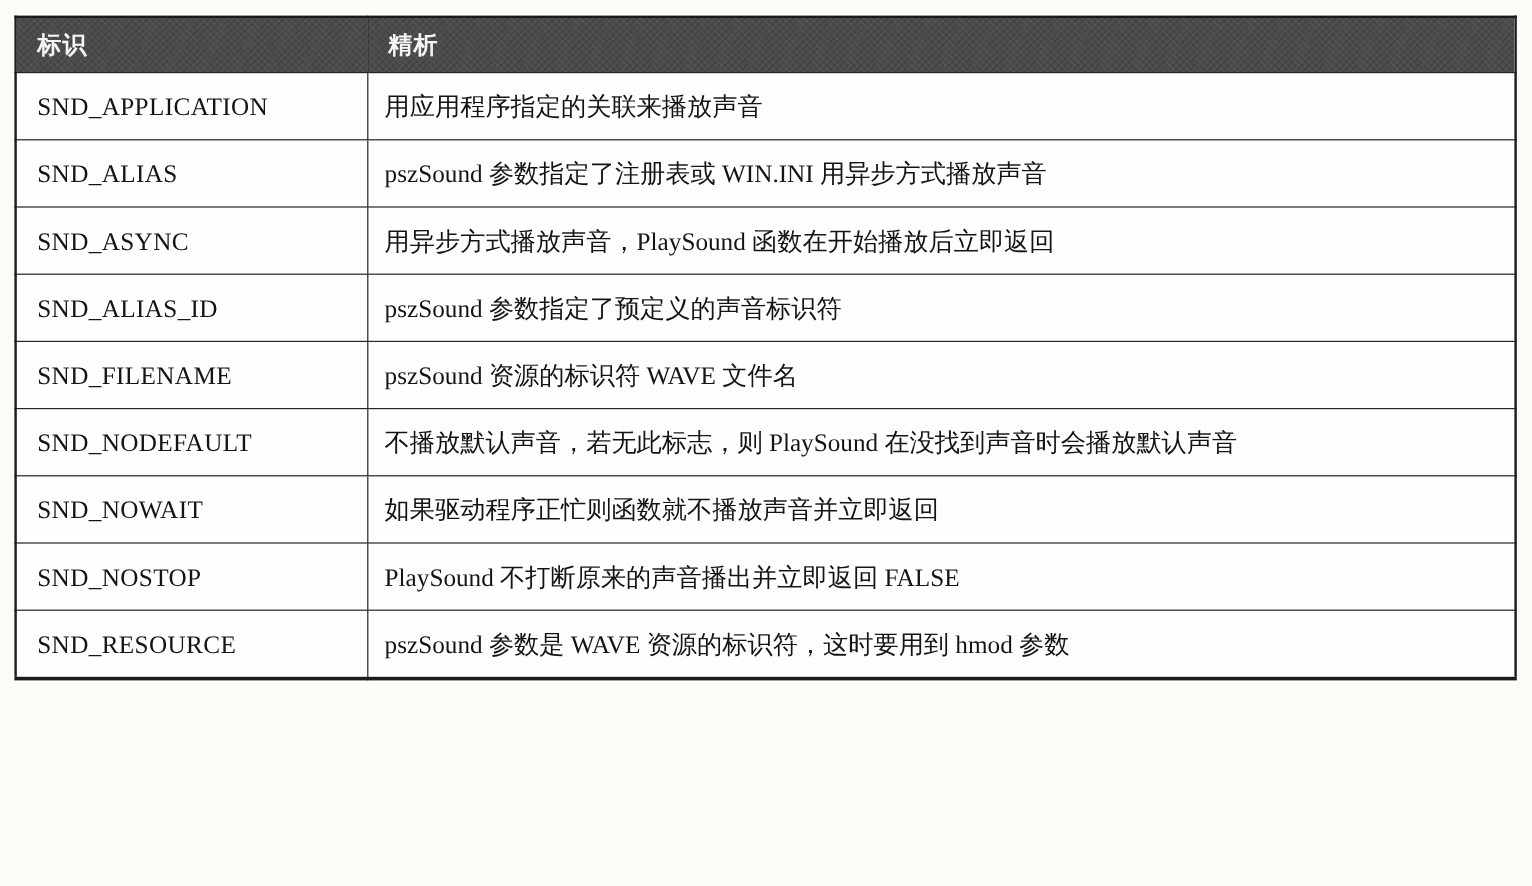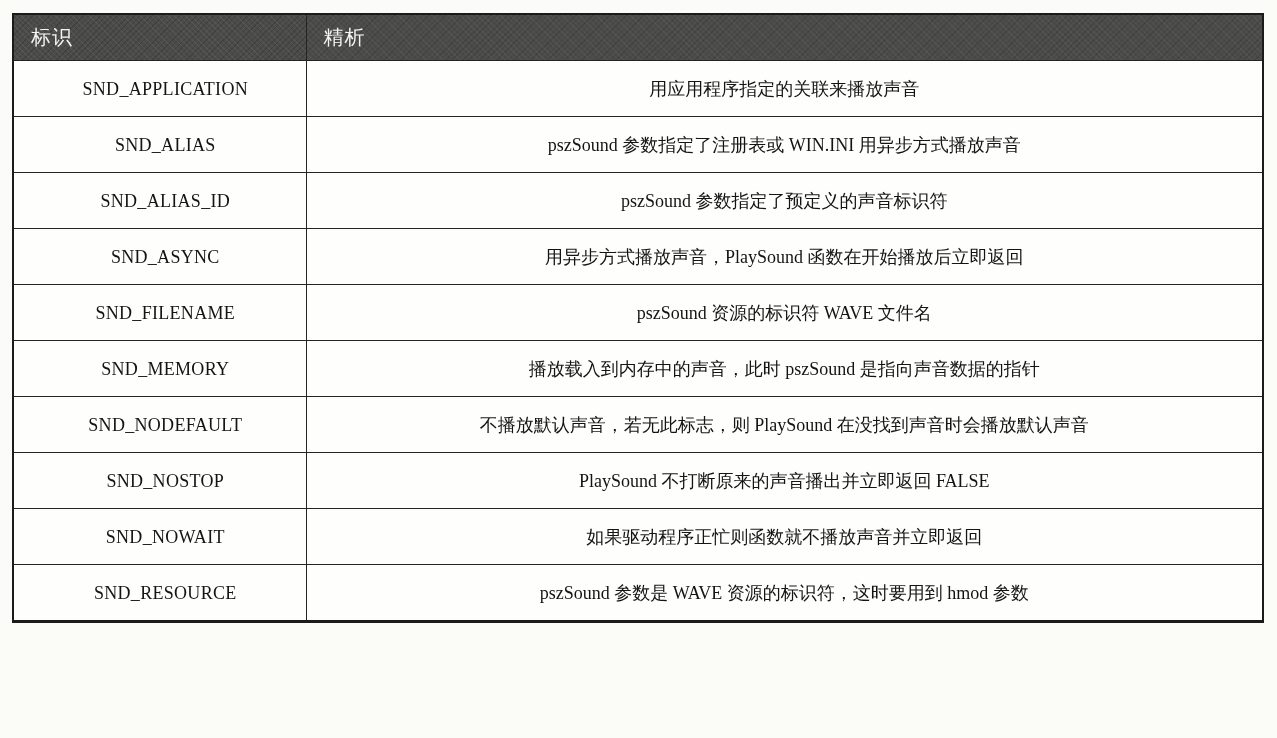--- a/index.html
+++ b/index.html
@@ -32,33 +32,32 @@
     overflow: hidden;
   }
   .scan-table th {
     height: 45px;
     background-color: #4b4b49;
     background-image:
       repeating-linear-gradient(45deg,  rgba(255,255,255,0.055) 0 1px, transparent 1px 4px),
       repeating-linear-gradient(-45deg, rgba(0,0,0,0.14)        0 1px, transparent 1px 4px);
     color: #f4f4f1;
     font-family: "Liberation Sans", "DejaVu Sans", sans-serif;
-    font-weight: normal;
+    font-weight: bold;
     font-size: 20px;
     letter-spacing: 1px;
     text-align: left;
     padding: 0 0 0 17px;
     margin-top: 28px;
   }
   .scan-table td {
     height: 47px;
-    font-size: 18px;
+    font-size: 21px;
     color: #141412;
     line-height: 38px;
-    text-align: center;
   }
   td.id-cell {
     width: 291px;
     padding: 0 6px 0 17px;
     font-family: "Liberation Serif", "DejaVu Serif", serif;
     letter-spacing: 0.3px;
     white-space: nowrap;
   }
   td.desc-cell {
     padding: 4px 14px 4px 14px;
@@ -84,53 +83,49 @@
     <td class="id-cell">SND_APPLICATION</td>
     <td class="desc-cell">用应用程序指定的关联来播放声音</td>
   </tr>
 
   <tr>
     <td class="id-cell">SND_ALIAS</td>
     <td class="desc-cell">pszSound 参数指定了注册表或 WIN.INI 用异步方式播放声音</td>
   </tr>
 
   <tr>
-    <td class="id-cell">SND_ALIAS_ID</td>
-    <td class="desc-cell">pszSound 参数指定了预定义的声音标识符</td>
+    <td class="id-cell">SND_ASYNC</td>
+    <td class="desc-cell">用异步方式播放声音，PlaySound 函数在开始播放后立即返回</td>
   </tr>
 
   <tr>
-    <td class="id-cell">SND_ASYNC</td>
-    <td class="desc-cell">用异步方式播放声音，PlaySound 函数在开始播放后立即返回</td>
+    <td class="id-cell">SND_ALIAS_ID</td>
+    <td class="desc-cell">pszSound 参数指定了预定义的声音标识符</td>
   </tr>
 
   <tr>
     <td class="id-cell">SND_FILENAME</td>
     <td class="desc-cell">pszSound 资源的标识符 WAVE 文件名</td>
   </tr>
 
 
-  <tr>
-    <td class="id-cell">SND_MEMORY</td>
-    <td class="desc-cell">播放载入到内存中的声音，此时 pszSound 是指向声音数据的指针</td>
-  </tr>
 
   <tr>
     <td class="id-cell">SND_NODEFAULT</td>
     <td class="desc-cell">不播放默认声音，若无此标志，则 PlaySound 在没找到声音时会播放默认声音</td>
   </tr>
 
   <tr>
-    <td class="id-cell">SND_NOSTOP</td>
-    <td class="desc-cell">PlaySound 不打断原来的声音播出并立即返回 FALSE</td>
+    <td class="id-cell">SND_NOWAIT</td>
+    <td class="desc-cell">如果驱动程序正忙则函数就不播放声音并立即返回</td>
   </tr>
 
   <tr>
-    <td class="id-cell">SND_NOWAIT</td>
-    <td class="desc-cell">如果驱动程序正忙则函数就不播放声音并立即返回</td>
+    <td class="id-cell">SND_NOSTOP</td>
+    <td class="desc-cell">PlaySound 不打断原来的声音播出并立即返回 FALSE</td>
   </tr>
 
 
   <tr>
     <td class="id-cell">SND_RESOURCE</td>
     <td class="desc-cell">pszSound 参数是 WAVE 资源的标识符，这时要用到 hmod 参数</td>
   </tr>
 
 </tbody>
 </table>

